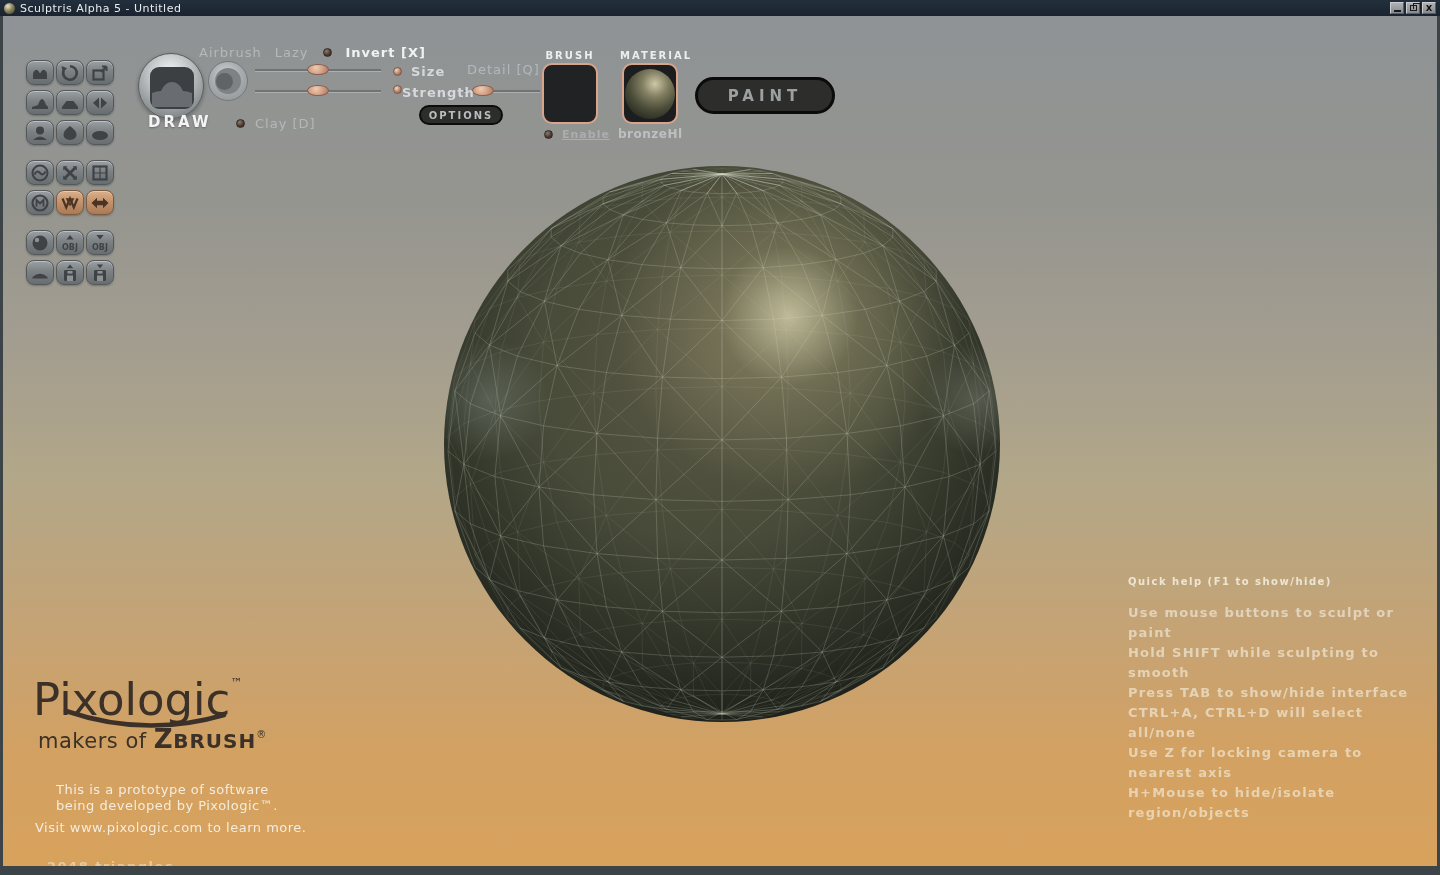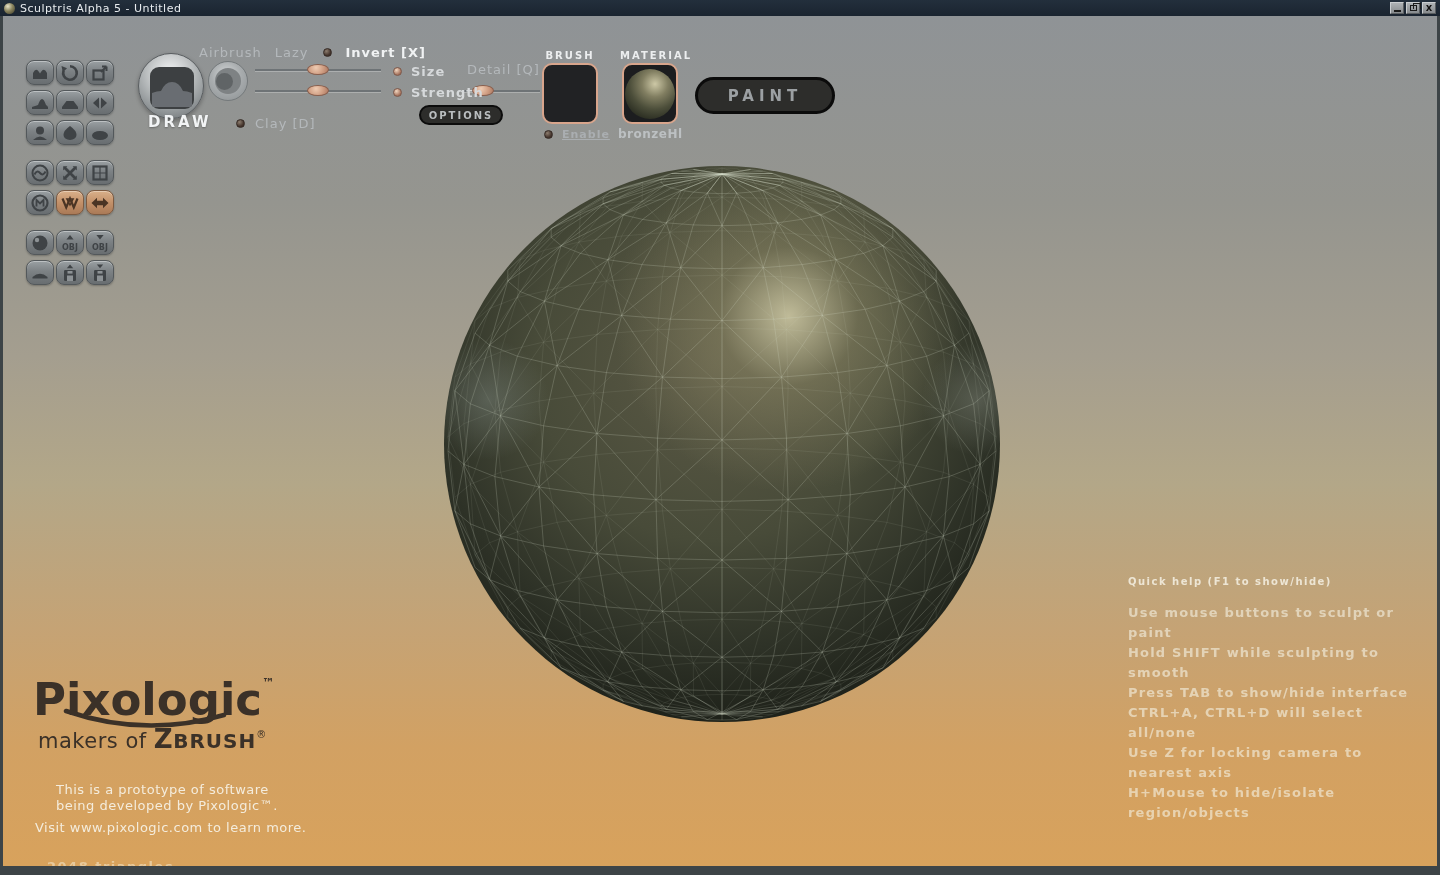--- a/index.html
+++ b/index.html
@@ -105,21 +105,21 @@
   .lbl-enable { color:#aaaeb1; font-size:11px; font-weight:bold; letter-spacing:1px;text-decoration:underline; }
   .material-name { position:absolute; left:618px; top:111px; width:64px; text-align:center;
     color:#bcc0c2; font-size:12px; font-weight:bold; letter-spacing:0.5px; }
 
   .paint-btn { position:absolute; left:695px; top:61px; width:140px; height:37px; border-radius:19px;
     background:#2d2d2b; border:3px solid #0b0b0b; color:#9ca0a3; font-size:15px; font-weight:bold;
     letter-spacing:5px; display:flex; align-items:center; justify-content:center; cursor:pointer; }
 
   
   .branding { position:absolute; left:33px; top:643px; width:300px; }
-  .logo-line { position:relative; color:#3b3128; font-size:45px; letter-spacing:0px; line-height:48px;font-weight:bold; }
+  .logo-line { position:relative; color:#3b3128; font-size:45px; letter-spacing:0px; line-height:48px; }
   .logo-tm { font-size:12px; vertical-align:28px; letter-spacing:0; }
   .logo-smile { position:absolute; left:60px; top:692px; }
   .makers-line { position:absolute; left:38px; top:708px; color:#3b3128; font-size:21px; letter-spacing:0.5px; }
   .makers-line .zb-z { font-size:26px; font-weight:bold; }
   .makers-line .zb-rest { font-size:20px; font-weight:bold; letter-spacing:1px; }
   .makers-line .reg { font-size:10px; vertical-align:10px; }
   .proto-lines { position:absolute; left:56px; top:766px; color:#f4ecdc; font-size:13px; line-height:16px; letter-spacing:0.5px; }
   .visit-line { position:absolute; left:35px; top:804px; color:#f4ecdc; font-size:13px; letter-spacing:0.5px; }
 
   
@@ -1389,21 +1389,21 @@
     <div class="slider" style="left:464px; top:69px; width:76px;">
       <div class="rail"></div>
       <div class="slider-handle" style="left: calc(25% - 11px);"></div>
     </div>
 
     <div style="position:absolute; left:393px; top:48px; display:flex; align-items:center; gap:9px;">
       <span class="ind-dot pink"></span>
       <span class="lbl-mid">Size</span>
     </div>
     <div style="position:absolute; left:467px; top:46px;" class="lbl-dim">Detail [Q]</div>
-    <div style="position:absolute; left:393px; top:69px; display:flex; align-items:center; gap:9px;">
+    <div style="position:absolute; left:393px; top:69px; display:flex; ">
       <span class="ind-dot pink"></span>
       <span class="lbl-mid">Strength</span>
     </div>
 
     <div class="clay-row">
       <span class="ind-dot"></span>
       <span class="lbl-dim">Clay [D]</span>
     </div>
 
     <div class="options-btn">OPTIONS</div>

